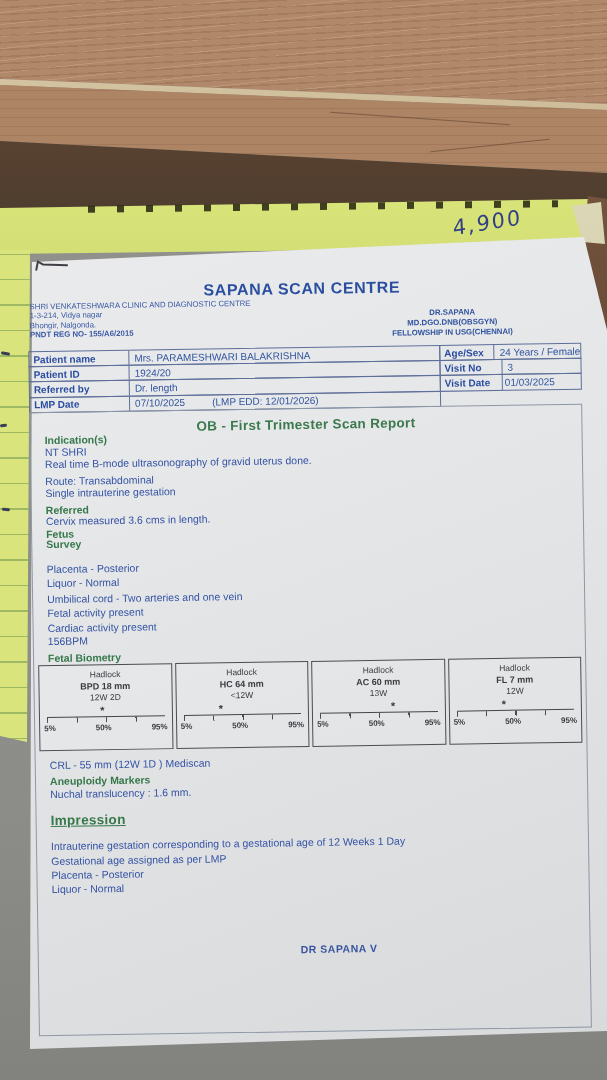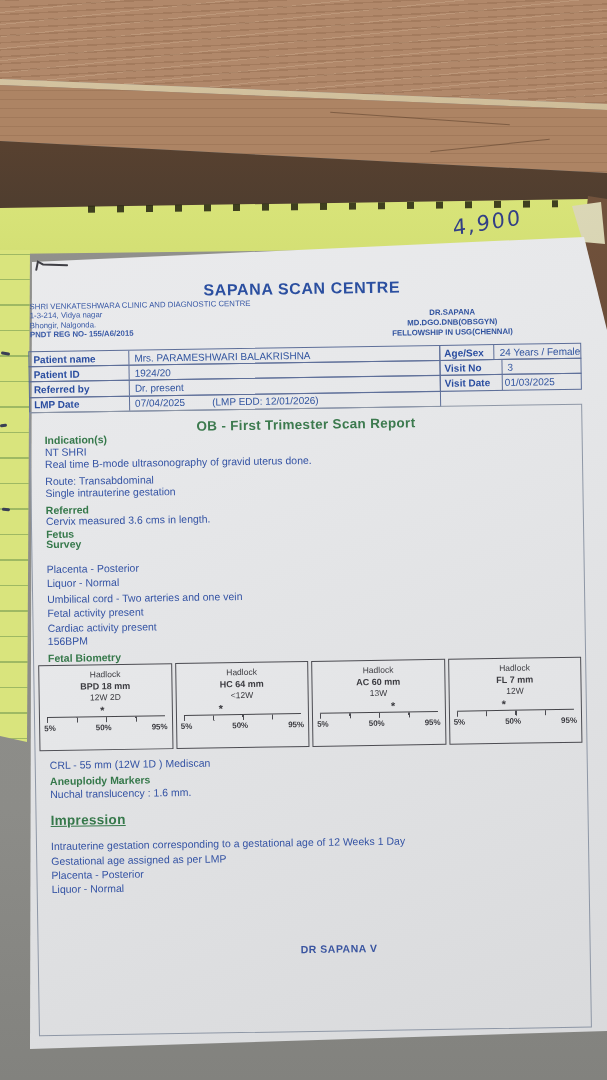--- a/index.html
+++ b/index.html
@@ -145,25 +145,25 @@
         <div class="trow">
           <span class="lab">Patient name</span>
           <span class="val">Mrs. PARAMESHWARI BALAKRISHNA</span>
         </div>
         <div class="trow">
           <span class="lab">Patient ID</span>
           <span class="val">1924/20</span>
         </div>
         <div class="trow">
           <span class="lab">Referred by</span>
-          <span class="val">Dr. present</span>
+          <span class="val">Dr. length</span>
         </div>
         <div class="trow">
           <span class="lab">LMP Date</span>
-          <span class="val">07/04/2025</span>
+          <span class="val">07/10/2025</span>
           <span class="val extra">(LMP EDD: 12/01/2026)</span>
         </div>
       </div>
       <div class="abs tr-t">
         <div class="trow">
           <span class="lab">Age/Sex</span>
           <span class="val">24 Years / Female</span>
         </div>
         <div class="trow">
           <span class="lab">Visit No</span>

